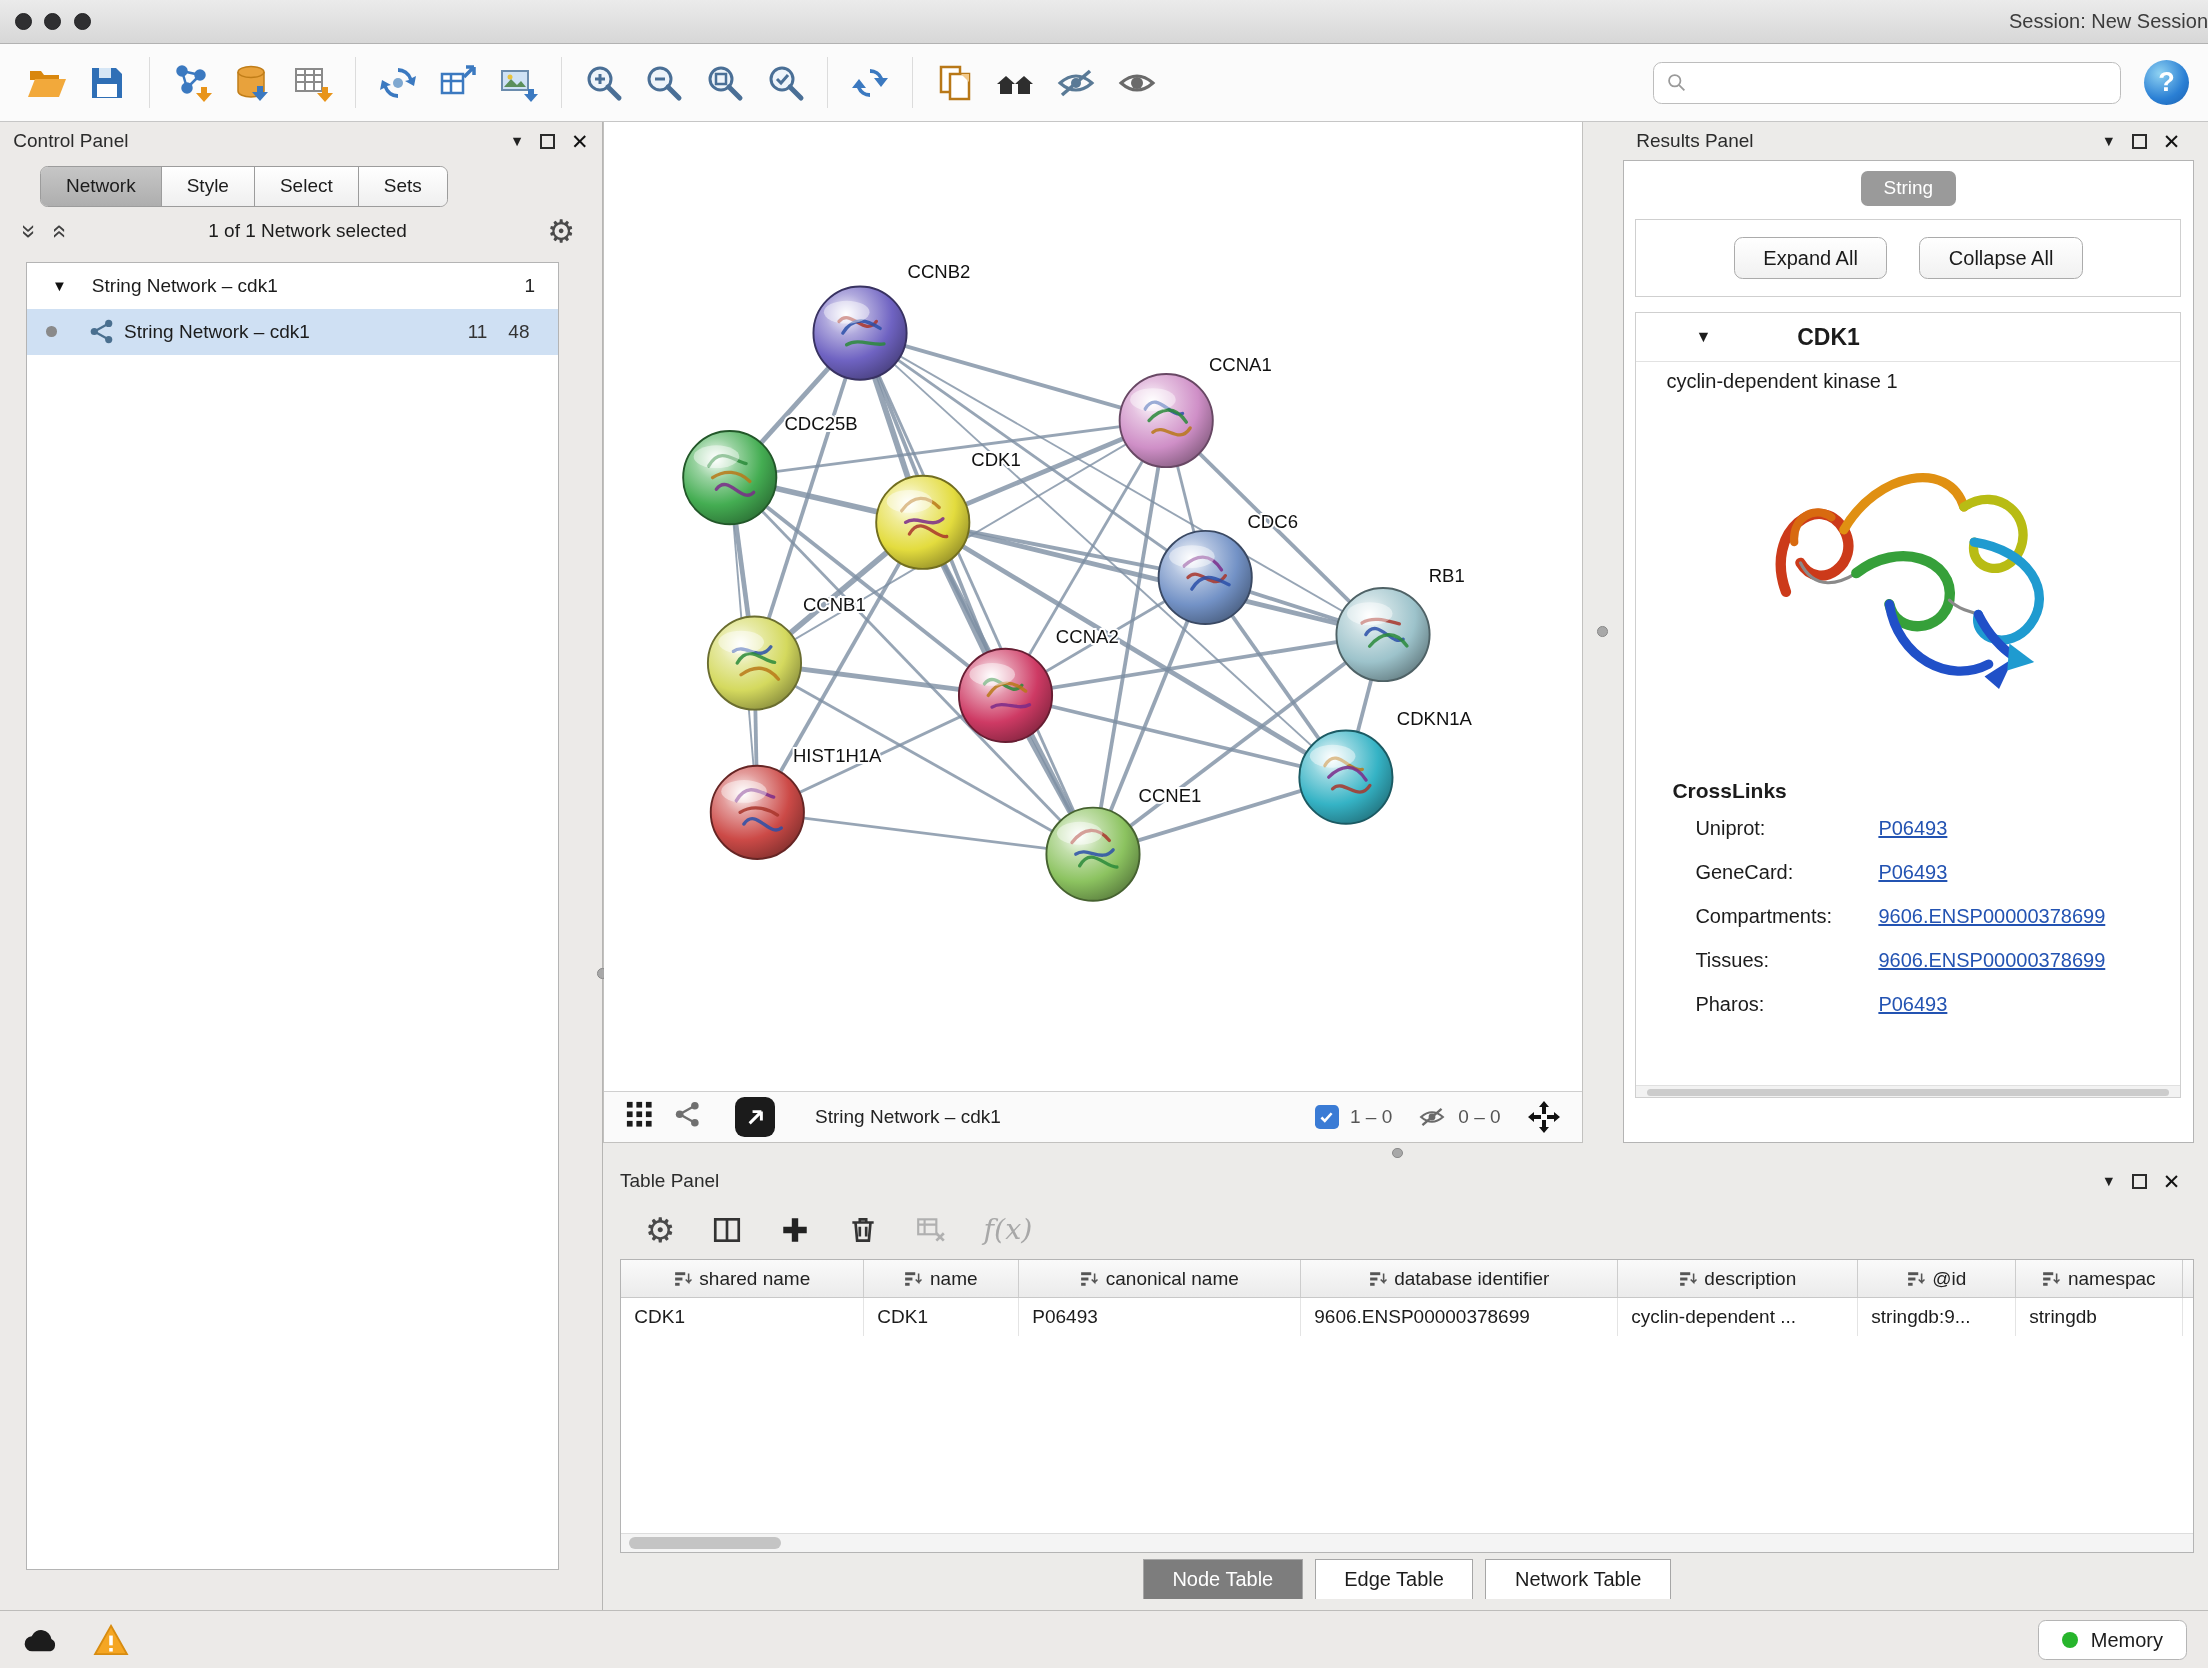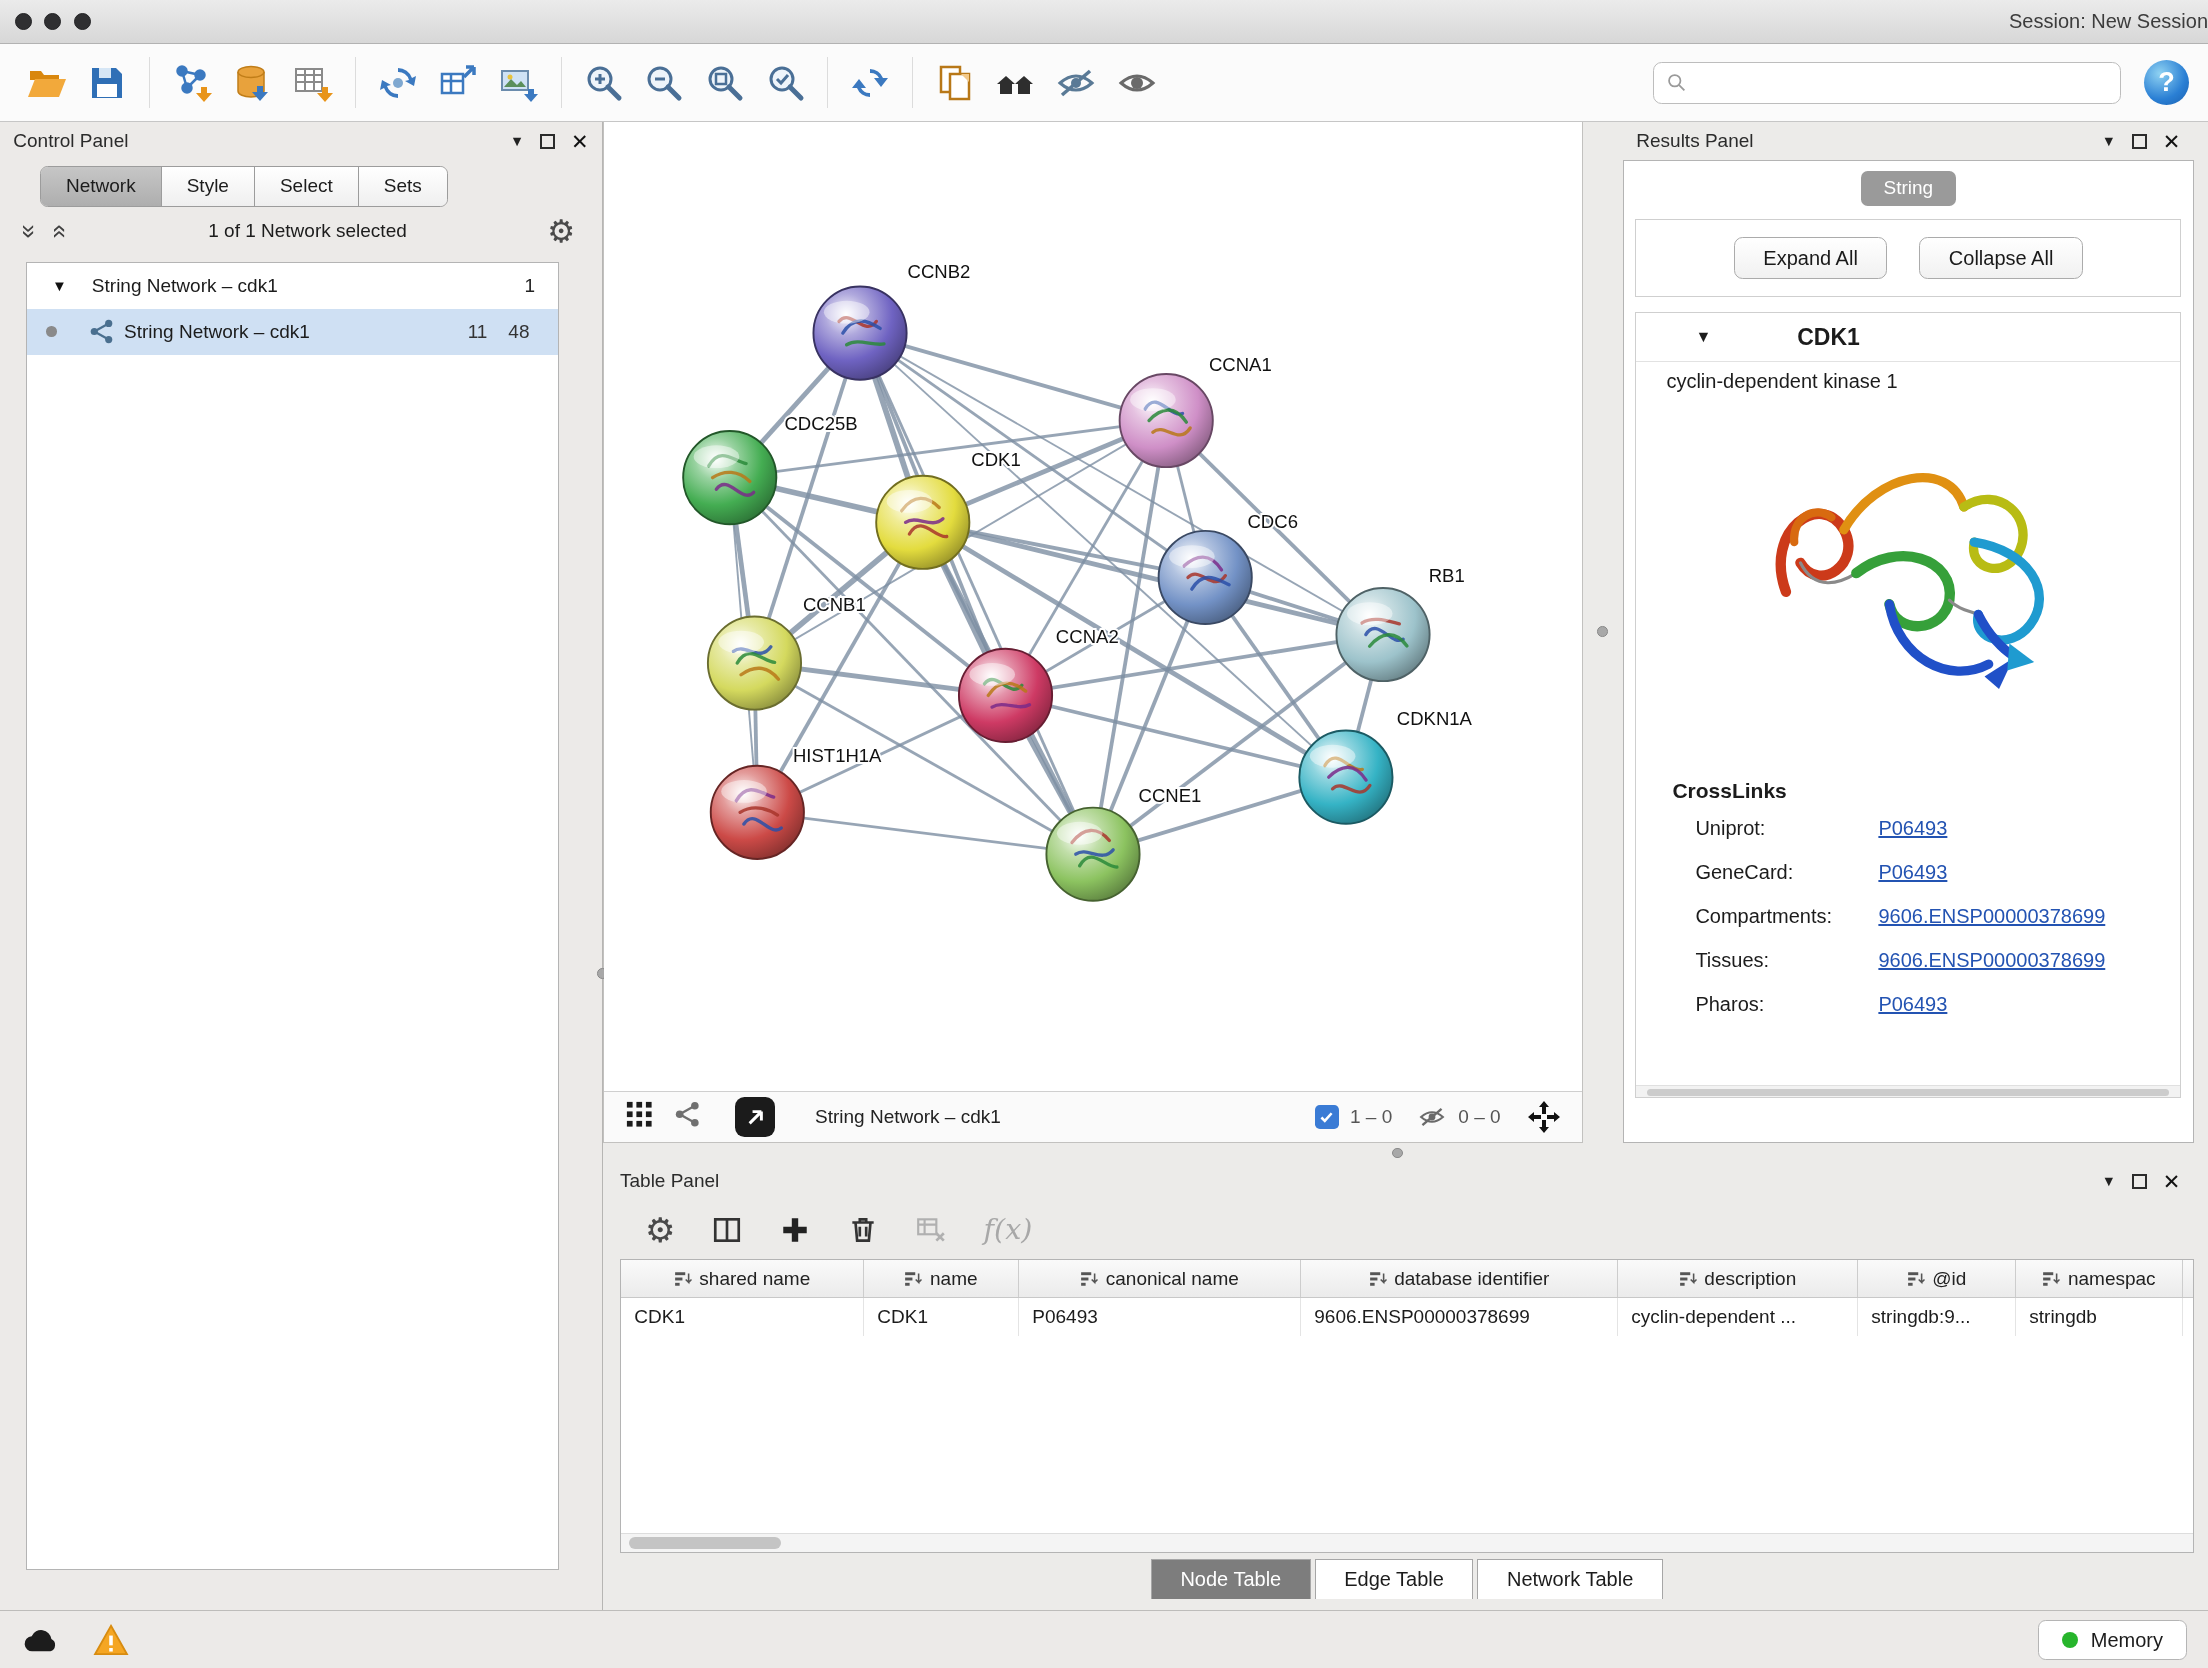--- a/index.html
+++ b/index.html
@@ -109,21 +109,21 @@
   .fx-label { font-family:"DejaVu Serif",serif; font-style:italic; color:#a8a8a8; font-size:28.5px; }
   .table-box { flex:1; background:#fff; border:1px solid #b4b4b4; display:flex; flex-direction:column; overflow:hidden; }
   .t-head { display:flex; background:linear-gradient(#fafafa,#ebebeb); border-bottom:1px solid #c8c8c8; height:38px; flex:0 0 38px; }
   .th { display:flex; align-items:center; justify-content:center; gap:7.6px; border-right:1px solid #cdcdcd; font-size:19px; color:#222; overflow:hidden; white-space:nowrap; }
   .th svg { width:18px; height:18px; flex:0 0 18px; }
   .t-row { display:flex; height:38px; flex:0 0 38px; }
   .td { display:flex; align-items:center; padding-left:13.3px; border-right:1px solid #e4e4e4; font-size:19px; overflow:hidden; white-space:nowrap; }
   .t-fill { flex:1; }
   .t-scroll { height:19px; background:#f4f4f4; border-top:1px solid #ddd; position:relative; }
   .t-scroll .thumb { position:absolute; left:7.6px; top:3.8px; width:152px; height:11.4px; background:#c4c4c4; border-radius:6.7px; }
-  .tp-tabs { height:46px; display:flex; justify-content:center; align-items:flex-end; gap:4px; }
+  .tp-tabs { height:46px; display:flex; justify-content:center; align-items:flex-end; gap:12px; }
   .tp-tab { padding:7.6px 28.5px; font-size:20px; border:1px solid #a6a6a6; border-bottom:none; background:#fff; }
   .tp-tab.selected { background:#7d7d7d; color:#fff; }
 
   
   .memory-btn { margin-left:auto; display:flex; align-items:center; gap:13px; background:#fff; border:1px solid #b5b5b5;
     border-radius:7.6px; padding:7.6px 23px; font-size:20px; }
   .mem-dot { width:16px; height:16px; border-radius:50%; background:#27b52c; }
   .warn-box { display:flex; align-items:center; justify-content:center; }
 </style>
 </head>

